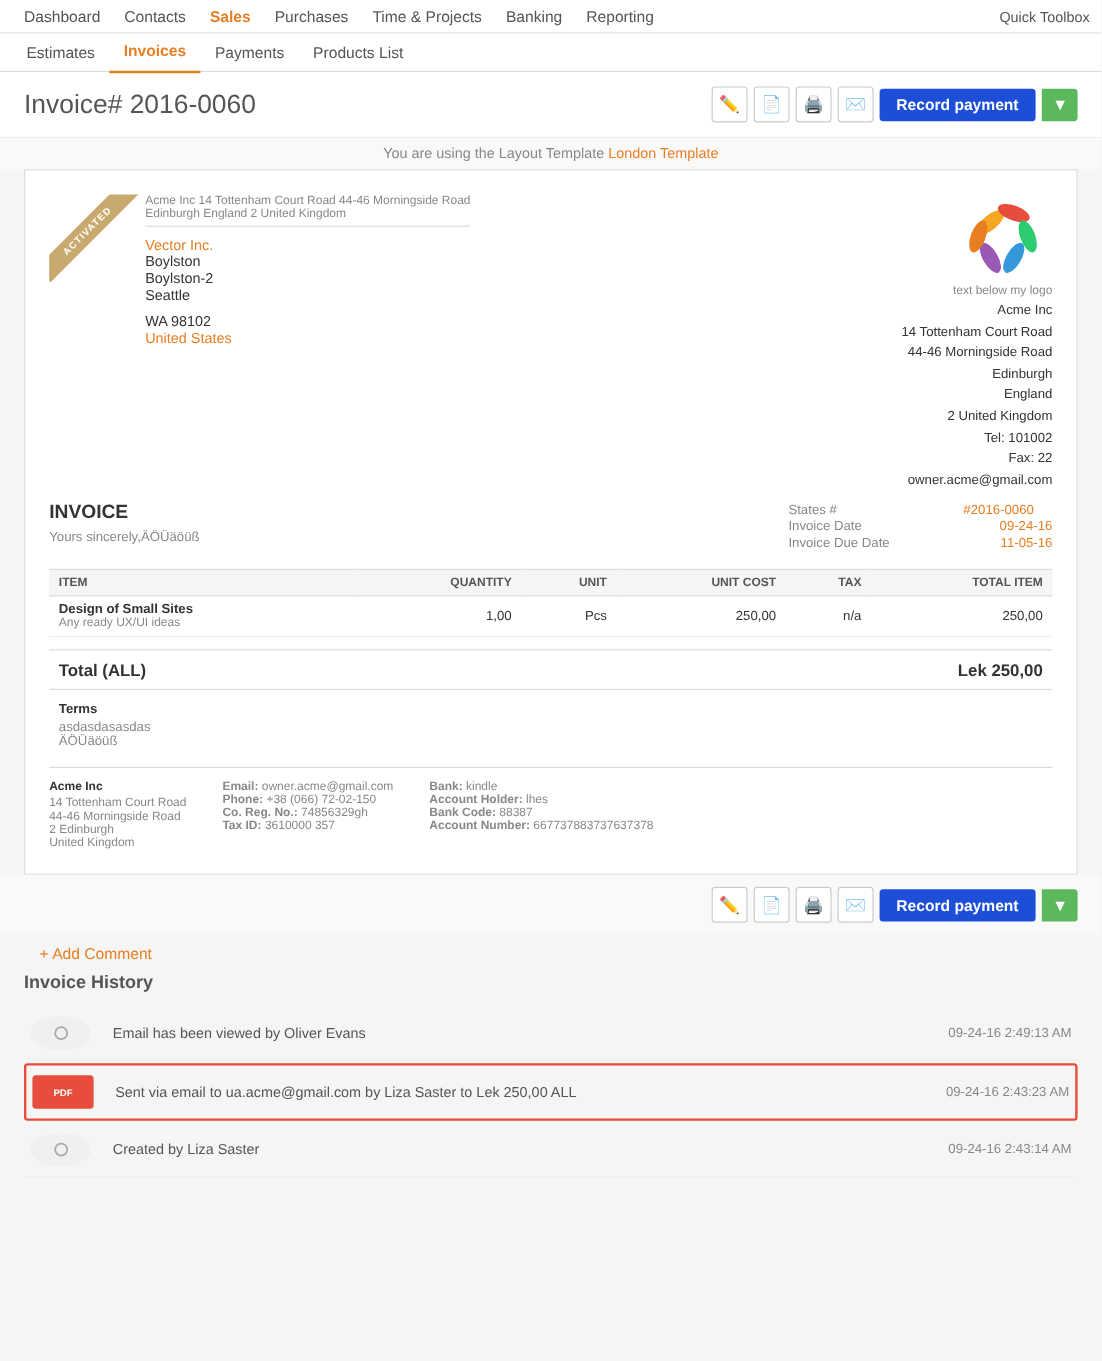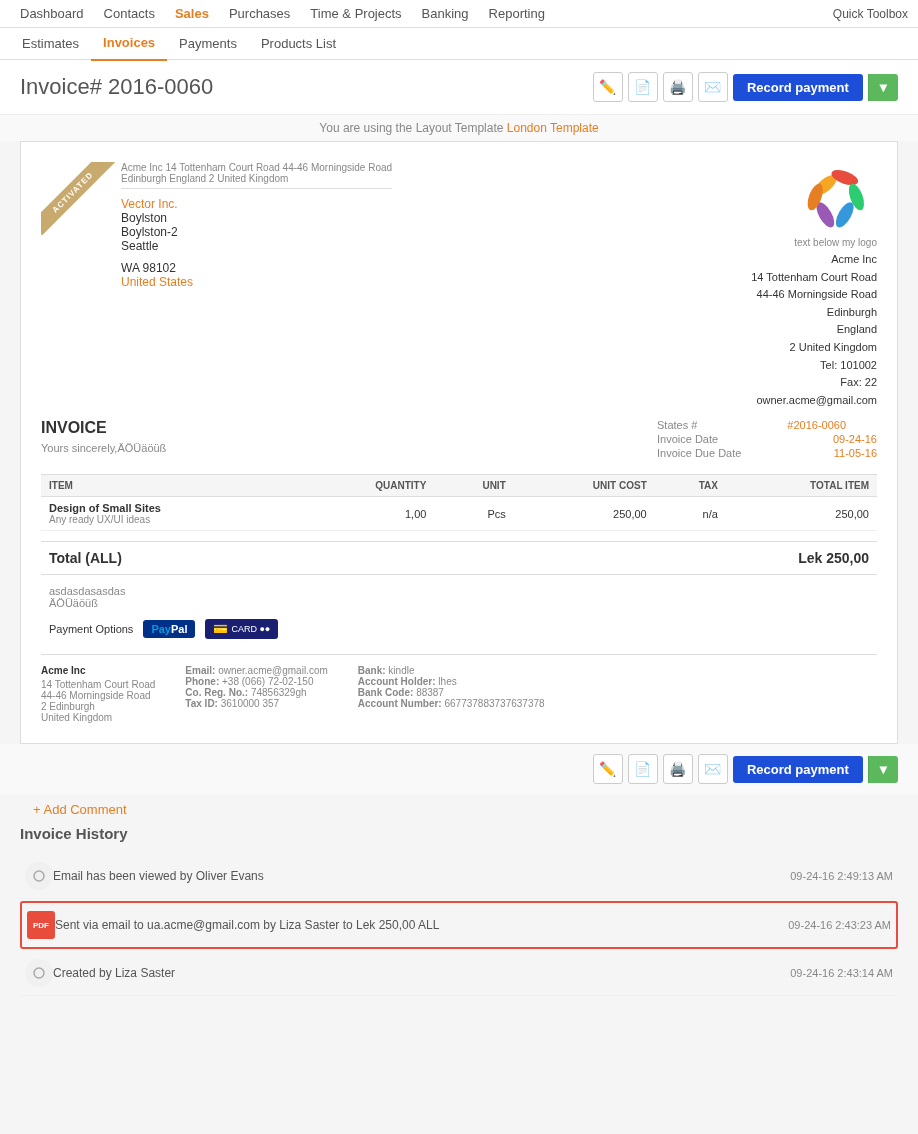--- a/index.html
+++ b/index.html
@@ -65,23 +65,23 @@
     
     .bottom-toolbar { display: flex; justify-content: flex-end; align-items: center; padding: 10px 20px; gap: 5px; background: #f9f9f9; }
 
     
     .add-comment { padding: 8px 33px; }
     .add-comment a { color: #e67e22; text-decoration: none; font-size: 13px; }
 
     
     .history-section { padding: 0 20px 20px; }
     .history-section h3 { font-size: 15px; color: #555; margin-bottom: 12px; font-weight: bold; }
-    .history-item { display: flex; align-items: center; padding: 8px 5px; border-bottom: 1px solid #f0f0f0; gap: 0; justify-content: center; }
+    .history-item { display: flex; align-items: center; padding: 8px 5px; border-bottom: 1px solid #f0f0f0; gap: 18px; justify-content: center; }
     .history-item.highlighted { border: 2px solid #e74c3c; border-radius: 3px; margin: 2px 0; }
-    .history-icon { width: 28px; height: 28px; border-radius: 50%; display: flex; align-items: center; justify-content: center; font-size: 14px; flex-shrink: 0; }
+    .history-icon { width: 51px; height: 28px; border-radius: 50%; display: flex; align-items: center; justify-content: center; font-size: 14px; flex-shrink: 0; }
     .history-icon.gray { background: #f0f0f0; color: #888; }
     .history-icon.red-doc { background: #e74c3c; color: #fff; font-size: 10px; }
     .history-text { flex: 1; font-size: 12px; color: #555; }
     .history-time { font-size: 11px; color: #888; white-space: nowrap; }
   </style>
 </head>
 <body>
 
 <div class="top-nav">
   <a href="#">Dashboard</a>
@@ -170,21 +170,21 @@
     </div>
   </div>
 
   <div style="display:flex; justify-content:space-between; align-items:flex-start; margin-bottom:15px;">
     <div>
       <h2 style="font-size:16px; font-weight:bold; margin-bottom:5px;">INVOICE</h2>
       <p style="font-size:11px; color:#888;">Yours sincerely,ÄÖÜäöüß</p>
     </div>
     <div style="display:grid; grid-template-columns: auto auto; gap:2px 15px; font-size:11px; min-width:220px;">
       <span style="color:#888;">States #</span>
-      <span style="color:#e67e22; text-align:left;">#2016-0060</span>
+      <span style="color:#e67e22; text-align:center;">#2016-0060</span>
       <span style="color:#888;">Invoice Date</span>
       <span style="color:#e67e22; text-align:right;">09-24-16</span>
       <span style="color:#888;">Invoice Due Date</span>
       <span style="color:#e67e22; text-align:right;">11-05-16</span>
     </div>
   </div>
 
   <table class="items-table">
     <thead>
       <tr>
@@ -211,34 +211,25 @@
     </tbody>
   </table>
 
   <div class="total-row">
     <span>Total (ALL)</span>
     <span>Lek 250,00</span>
   </div>
 
 
   <div class="terms-section">
+    <h4>Terms</h4>
     <p>asdasdasasdas</p>
     <p>ÄÖÜäöüß</p>
   </div>
 
-  <div class="payment-options">
-    <span>Payment Options</span>
-    <span class="paypal-btn">
-      <span style="color:#009cde;">Pay</span><span style="color:#fff;">Pal</span>
-    </span>
-    <span class="card-btn" style="display:flex;align-items:center;gap:3px;">
-      <span style="font-size:12px;">💳</span>
-        <span style="font-size:9px;">CARD ●●</span>
-    </span>
-  </div>
 
   <div class="invoice-footer">
     <div class="col">
       <h4>Acme Inc</h4>
       <div>14 Tottenham Court Road</div>
       <div>44-46 Morningside Road</div>
       <div>2 Edinburgh</div>
       <div>United Kingdom</div>
     </div>
     <div class="col">

